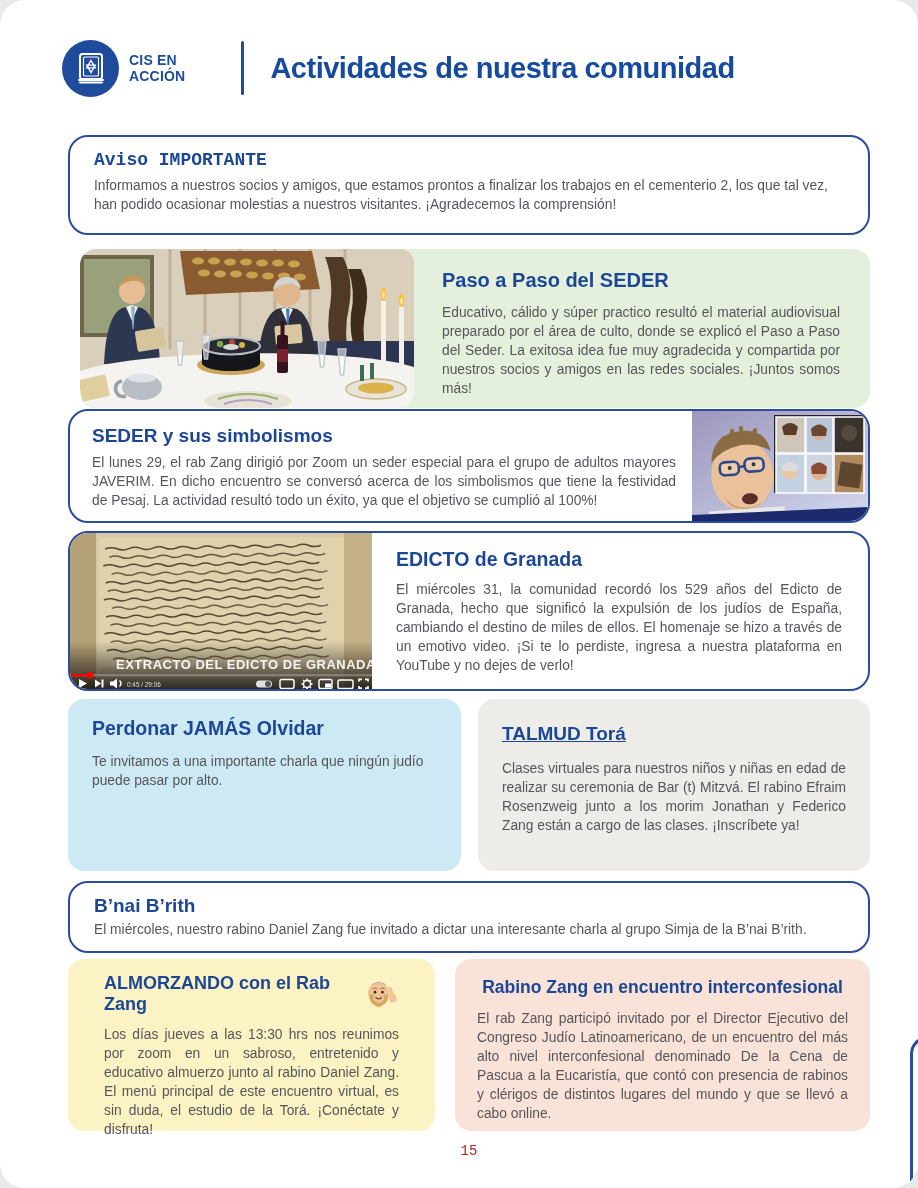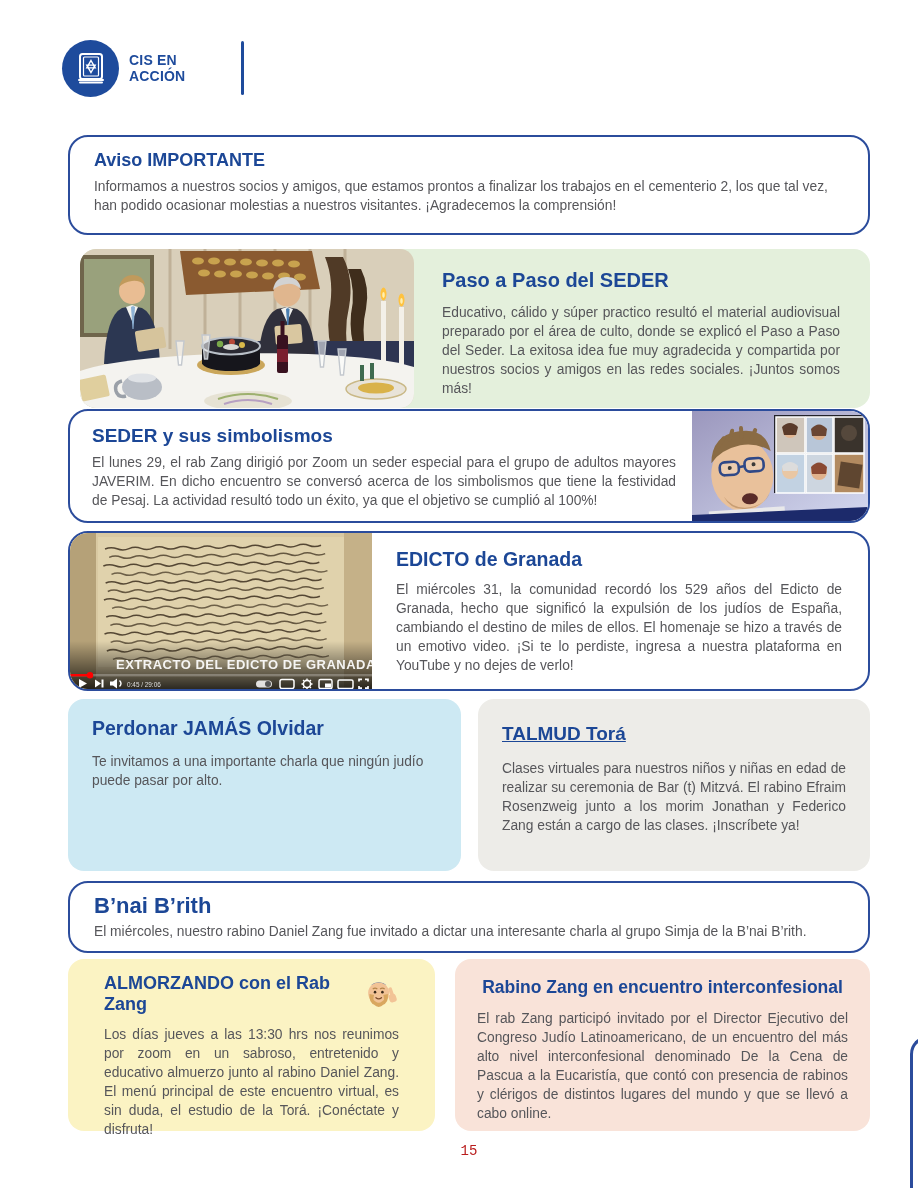--- a/index.html
+++ b/index.html
@@ -1,17 +1,17 @@
 <!DOCTYPE html>
 <html lang="es"><head>
 <meta charset="utf-8">
 <style>
   html,body{margin:0;padding:0;background:#e9e9e9;}
   .page{position:relative;width:918px;height:1188px;margin:0 auto;background:#ffffff;
-        overflow:hidden;font-family:"Liberation Sans","DejaVu Sans",sans-serif;}
+        overflow:hidden;font-family:"Liberation Sans","DejaVu Sans",sans-serif;border-radius:25px;}
   .content{position:absolute;left:68px;top:0;width:802px;}
 
   
   .header{display:flex;align-items:center;padding-top:38px;height:60px;}
   .logo-circle{width:57px;height:57px;border-radius:50%;background:#1e4b9c;flex-shrink:0;
                display:flex;align-items:center;justify-content:center;margin-left:-6px;}
   .logo-text{margin-left:10px;color:#1e4b9c;font-weight:bold;font-size:14px;line-height:16px;
              letter-spacing:.2px;}
   .header-divider{width:3px;height:54px;background:#1e4b9c;border-radius:2px;margin:0 26px 0 56px;}
   .page-title{color:#164a9e;font-weight:bold;font-size:29px;letter-spacing:-.5px;}
@@ -19,21 +19,21 @@
   
   .card{box-sizing:border-box;}
   .outlined{background:#fff;border:2px solid #2b4c9c;border-radius:20px;}
   .tinted{border-radius:16px;}
   .card-title{color:#1c4796;font-weight:bold;}
   .card-body{color:#56565a;font-size:13.8px;line-height:1.38;}
   .just{text-align:justify;}
   .row{display:flex;}
 
   .aviso{margin-top:37px;height:100px;padding:13px 24px;}
-  .aviso .card-title{font-size:18px;margin-bottom:6px;}
+  .aviso .card-title{font-size:18px;margin-bottom:6px;font-family:Liberation Mono, monospace;}
 
   .paso{margin-top:14px;height:159px;background:#e4f0dc;display:flex;overflow:hidden;margin-left:12px;}
   .paso-img{width:334px;height:159px;flex-shrink:0;border-radius:14px;overflow:hidden;}
   .paso-text{padding:20px 30px 14px 28px;}
   .paso .card-title{font-size:20px;margin-bottom:11px;}
 
   .seder{margin-top:1px;height:114px;display:flex;overflow:hidden;align-items:center;}
   .seder-text{padding:11px 16px 8px 22px;flex:1;}
   .seder .card-title{font-size:19px;margin-bottom:6px;}
   .seder-img{width:176px;height:110px;flex-shrink:0;}
@@ -44,21 +44,21 @@
   .edicto .card-title{font-size:19.5px;margin-bottom:9px;}
 
   .row1{margin-top:8px;height:172px;gap:17px;}
   .perdonar{width:393px;background:#cde9f3;padding:18px 24px;}
   .perdonar .card-title{font-size:19.5px;margin-bottom:12px;}
   .perdonar p{margin:0;}
   .talmud{width:392px;background:#edece8;padding:24px 24px;}
   .talmud .card-title{font-size:19px;margin-bottom:14px;text-decoration:underline;}
 
   .bnai{margin-top:10px;height:72px;padding:0 24px;display:flex;flex-direction:column;justify-content:center;}
-  .bnai .card-title{font-size:22px;margin-bottom:3px;}
+  .bnai .card-title{font-size:19px;margin-bottom:3px;}
 
   .row2{margin-top:6px;height:172px;gap:20px;}
   .almorzando{width:367px;background:#fbf3c3;padding:14px 36px;}
   .almorzando .title-row{display:flex;align-items:center;gap:8px;margin-bottom:10px;}
   .almorzando .card-title{font-size:18px;}
   .rabino{width:415px;background:#f9e3d9;padding:18px 22px;}
   .rabino .card-title{font-size:17.5px;margin-bottom:11px;text-align:center;}
 
   .page-number{margin-top:12px;text-align:center;color:#b91c1c;font-size:14px;font-family:Liberation Mono, monospace;}
 
@@ -79,20 +79,21 @@
           <path d="M19 11.5 l4.2 7.4 h-8.4 Z" fill="none" stroke="#fff" stroke-width="1.4"></path>
           <path d="M19 23.5 l4.2 -7.4 h-8.4 Z" fill="none" stroke="#fff" stroke-width="1.4"></path>
           <path d="M7 31 h24 M8 33.5 h22" stroke="#fff" stroke-width="2" stroke-linecap="round"></path>
         </svg>
       </div>
       <div class="logo-text">
         <div>CIS EN</div>
         <div>ACCIÓN</div>
       </div>
       <div class="header-divider"></div>
+      <div class="page-title">Actividades de nuestra comunidad</div>
     </div>
 
     <div class="card outlined aviso">
       <div class="card-title">Aviso IMPORTANTE</div>
       <div class="card-body">Informamos a nuestros socios y amigos, que estamos prontos a finalizar los trabajos en el cementerio 2, los que tal vez, han podido ocasionar molestias a nuestros visitantes.  ¡Agradecemos la comprensión!</div>
     </div>
 
     <div class="card tinted paso">
       <div class="paso-img">
         <svg width="334" height="159" viewBox="0 0 334 159" preserveAspectRatio="none">

